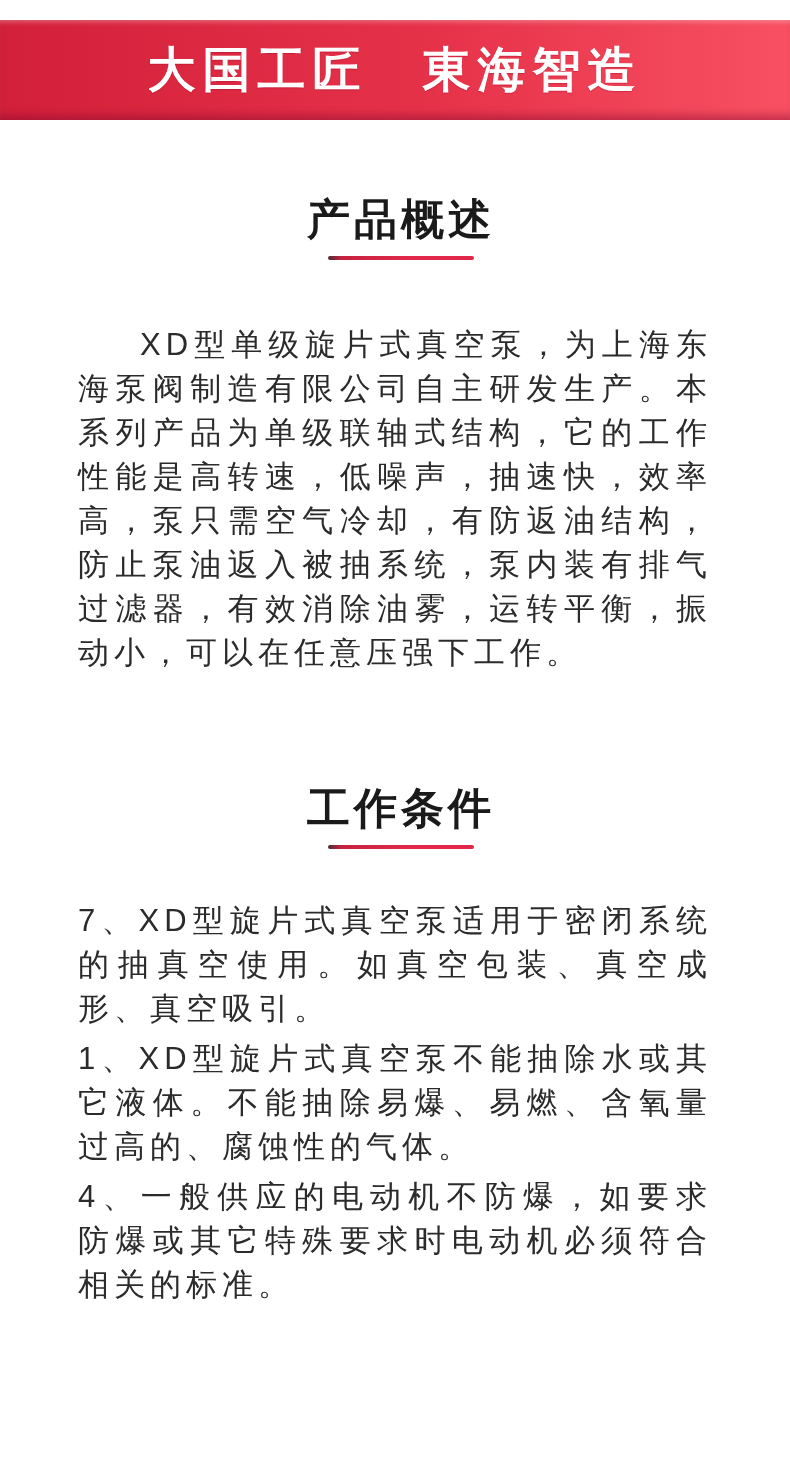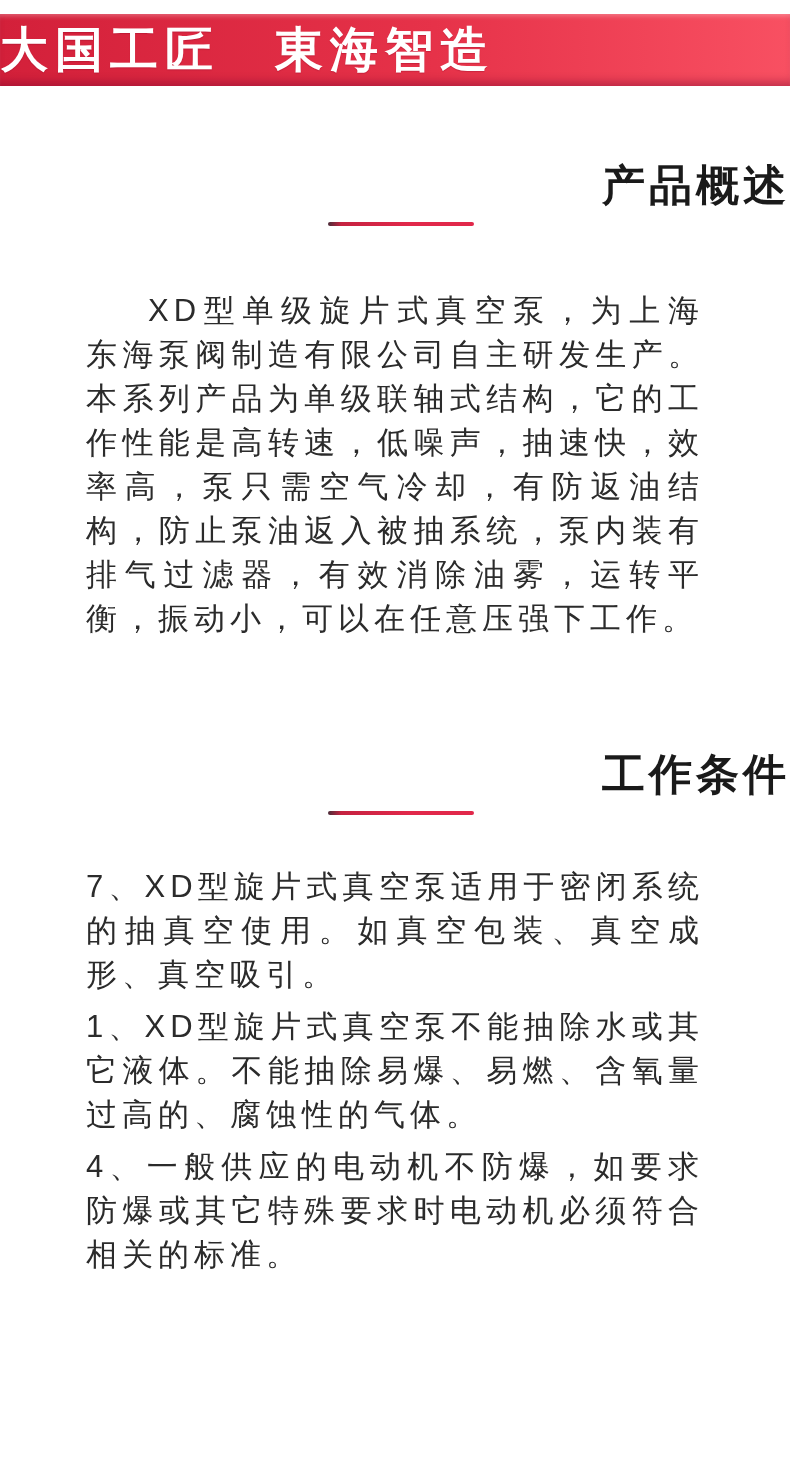--- a/index.html
+++ b/index.html
@@ -14,43 +14,44 @@
     position: relative;
     overflow: hidden;
   }
   .page {
     width: 790px;
     min-height: 1474px;
     background: #ffffff;
   }
   
   .banner {
-    margin-top: 14px;
-    height: 72px;
+    margin-top: 20px;
+    height: 100px;
     width: 100%;
     background: linear-gradient(to right, #d3203a 0%, #e63249 55%, #f85062 100%);
     box-shadow:
       inset 0 5px 5px -3px rgba(255,255,255,0.30),
       inset 0 -9px 10px -5px rgba(120,5,45,0.45);
     display: flex;
     align-items: center;
+    justify-content: center;
   }
   .banner-title {
     margin: 0;
     color: #ffffff;
     font-size: 48px;
     font-weight: bold;
     letter-spacing: 7px;
     line-height: 1;
     text-shadow: 0 1px 1px rgba(150,10,40,0.35);
     white-space: nowrap;
   }
   
   .section-head {
-    text-align: right;
+    text-align: center;
     padding-left: 12px;
   }
   .section-head.overview { margin-top: 78px; }
   .section-head.conditions { margin-top: 112px; }
   .section-title {
     margin: 0;
     font-size: 43px;
     line-height: 1;
     font-weight: bold;
     color: #1a1a1a;
@@ -58,21 +59,21 @@
   }
   .title-underline {
     width: 146px;
     height: 4px;
     margin: 15px auto 0 auto;
     border-radius: 2px;
     background: linear-gradient(to right, #4a2c38 0%, #c52240 9%, #e1284a 55%, #e1284a 100%);
   }
   
   .body-text {
-    margin: 8px;
+    margin: 0;
     padding: 0 78px;
     font-size: 31px;
     line-height: 44px;
     color: #2b2b2b;
     letter-spacing: 5px;
     text-align: justify;
     text-justify: inter-character;
   }
   .overview-paragraph {
     margin-top: 63px;

